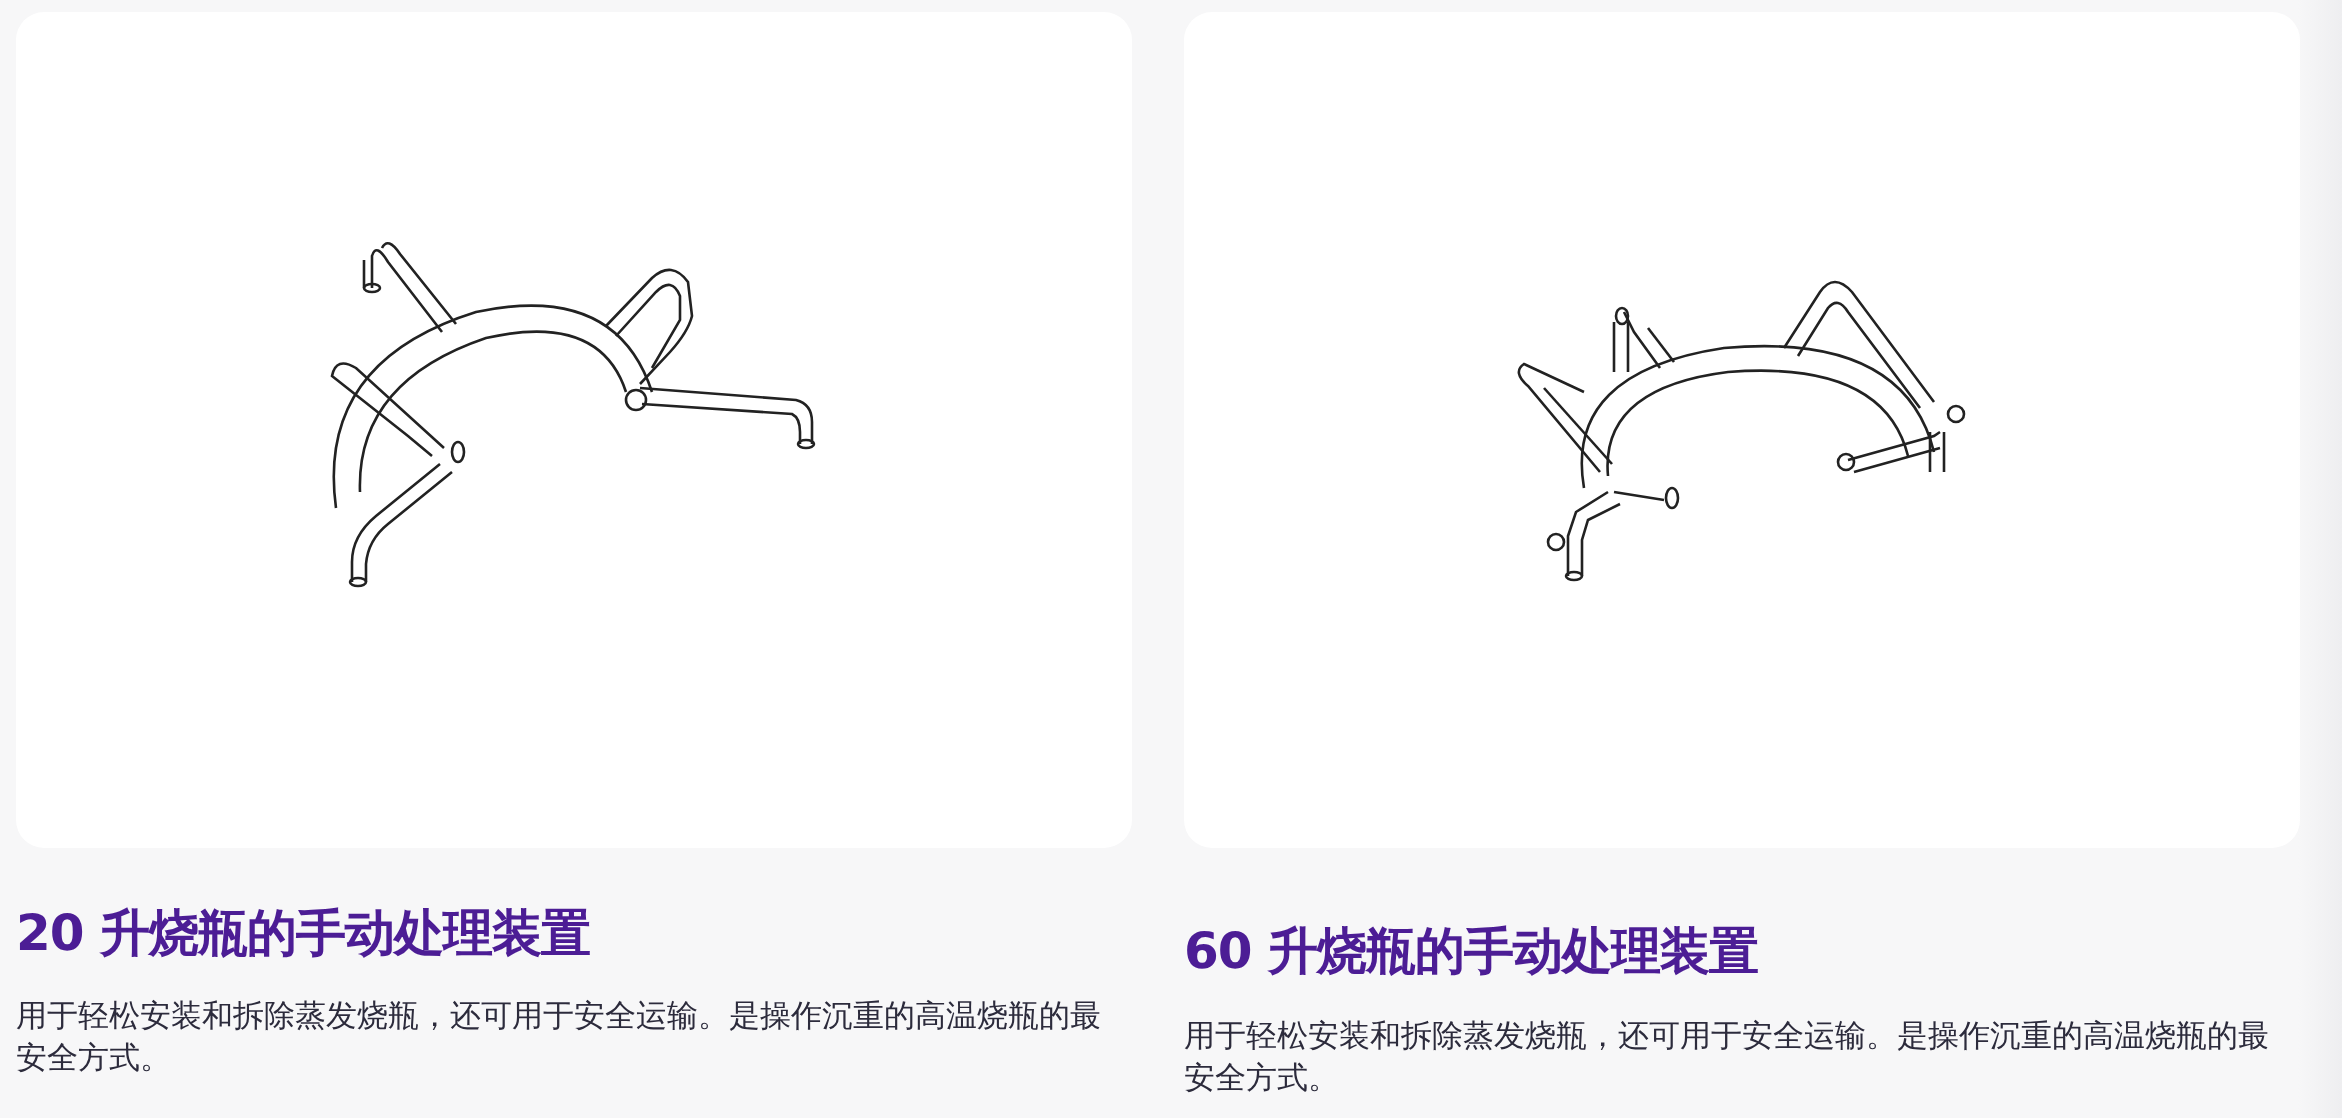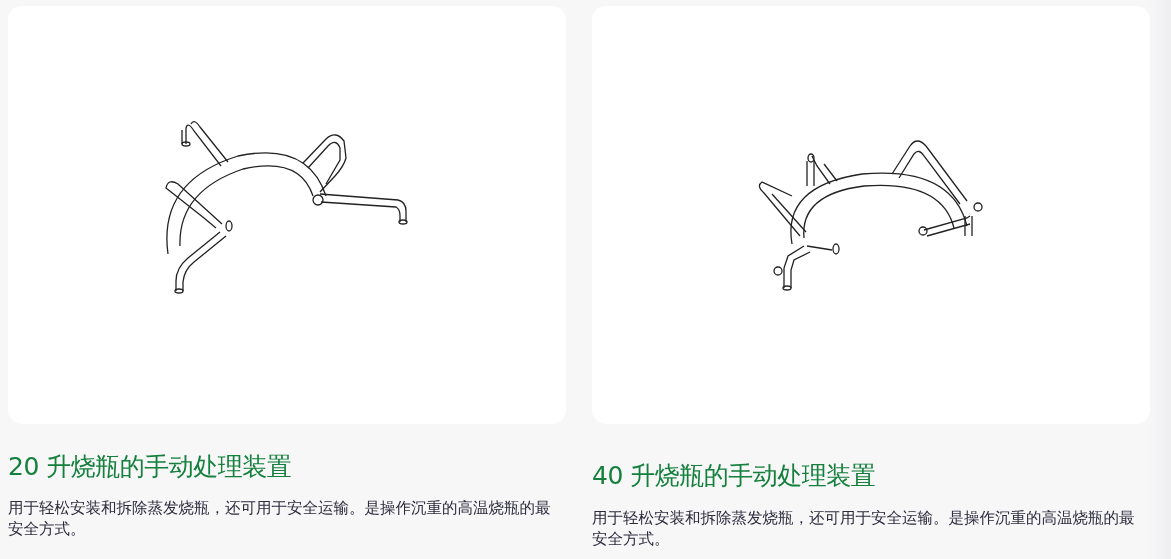--- a/index.html
+++ b/index.html
@@ -1,19 +1,19 @@
 <!DOCTYPE html>
 <html><head>
 <meta charset="utf-8">
 <style>
   html,body{margin:0;padding:0;}
   body{width:1171px;height:559px;background:#f7f7f8;position:relative;overflow:hidden;font-family:"DejaVu Sans","Liberation Sans",sans-serif;}
   .card{position:absolute;}
   .img-box{position:absolute;background:#ffffff;border-radius:14px;}
-  .title{position:absolute;margin:0;font-size:25px;font-weight:normal;color:#15803d;white-space:nowrap;letter-spacing:-0.5px;}
+  .title{position:absolute;margin:0;font-size:25px;font-weight:bold;color:#4c1d95;white-space:nowrap;letter-spacing:-0.5px;}
   .desc{position:absolute;margin:0;font-size:15.5px;line-height:21px;color:#2c2b3c;width:545px;}
   .fade{position:absolute;right:0;top:0;width:22px;height:559px;background:linear-gradient(to right, rgba(240,240,242,0), #eeeef0);}
   svg{position:absolute;}
   svg path, svg line, svg ellipse, svg circle{fill:none;stroke:#222;stroke-width:1.3;}
 </style>
 </head>
 <body>
 
 <div class="card">
   <div class="img-box" style="left:8px;top:6px;width:558px;height:418px;">
@@ -74,17 +74,17 @@
       <path d="M214 226 L180 188"></path>
 
       <path d="M215 240 L240 244"></path>
       <ellipse cx="244" cy="243" rx="3" ry="5"></ellipse>
       <path d="M212 240 L196 250 L192 262 L192 282"></path>
       <path d="M218 246 L202 254 L199 264 L199 282"></path>
       <ellipse cx="195" cy="282" rx="4" ry="2"></ellipse>
       <circle cx="186" cy="265" r="4"></circle>
     </svg>
   </div>
-  <h2 class="title" style="left:592px;top:459px;">40 升烧瓶的手动处理装置</h2>
+  <h2 class="title" style="left:592px;top:459px;">60 升烧瓶的手动处理装置</h2>
   <p class="desc" style="left:592px;top:508px;">用于轻松安装和拆除蒸发烧瓶，还可用于安全运输。是操作沉重的高温烧瓶的最安全方式。</p>
 </div>
 
 <div class="fade"></div>
 
 </body></html>

